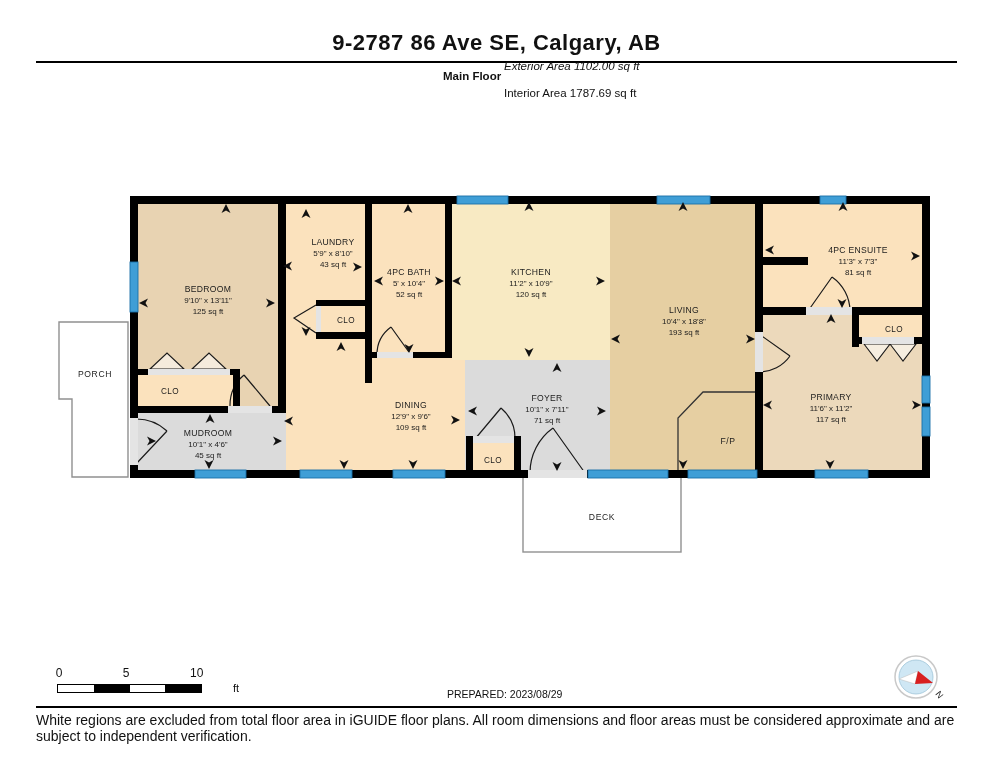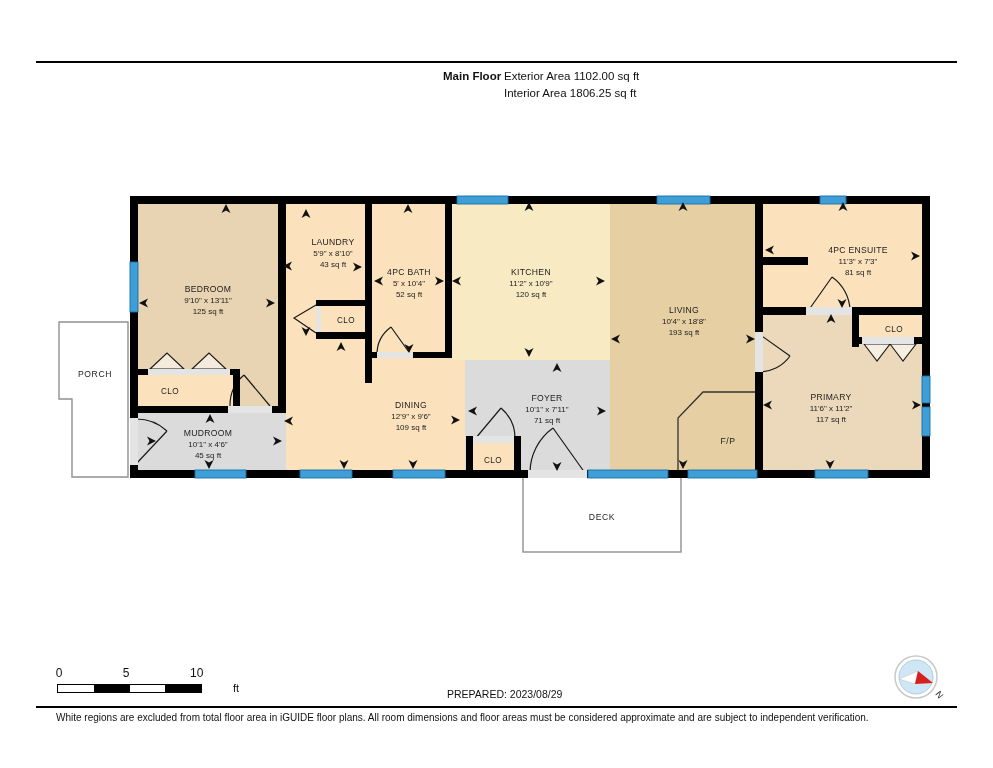--- a/index.html
+++ b/index.html
@@ -6,39 +6,40 @@
   .page{position:relative;width:993px;height:768px;background:#fff;overflow:hidden;
         font-family:"Liberation Sans",sans-serif;color:#111;}
   .abs{position:absolute;}
   .title{left:0;top:30px;width:100%;text-align:center;font-size:22px;font-weight:bold;letter-spacing:.5px;}
   .rule{background:#000;height:2px;}
   .floorlbl{font-size:11.5px;font-weight:bold;}
   .areatxt{font-size:11.5px;}
   .scalenum{font-size:12px;}
   .ftlbl{font-size:11px;margin-left:26px;}
   .prepared{font-size:10.5px;margin-top:15px;}
-  .disclaimer{font-size:10px;margin-left:20px;}
+  .disclaimer{font-size:14px;}
   .scalebar{display:flex;border:1px solid #000;height:7px;width:143px;}
   .scalebar span{flex:1 1 25%;}
   .seg-w{background:#fff;} .seg-b{background:#000;}
   svg text{fill:#1c1c1c;}
   .rname{font-size:8.6px;letter-spacing:.3px;}
   .rdim{font-size:8px;}
   .clotxt{font-size:8.2px;letter-spacing:.4px;}
   .biglbl{font-size:8.6px;letter-spacing:.6px;}
 </style>
 </head>
 <body>
 
 <div class="page">
 
+  <div class="abs title">9-2787 86 Ave SE, Calgary, AB</div>
   <div class="abs rule" style="left:36px;top:61px;width:921px;"></div>
   <div class="abs floorlbl" style="left:443px;top:70px;">Main Floor</div>
-  <div class="abs areatxt" style="left:504px;top:70px;">Exterior Area 1102.00 sq ft</div>
-  <div class="abs areatxt" style="left:504px;top:87px;">Interior Area 1806.25 sq ft</div>
+  <div class="abs areatxt" style="left:504px;top:60px;font-style:italic;">Exterior Area 1102.00 sq ft</div>
+  <div class="abs areatxt" style="left:504px;top:87px;">Interior Area 1787.69 sq ft</div>
 
   <svg class="abs" style="left:0;top:0;" width="993" height="768" viewBox="0 0 993 768">
 
     <polygon points="59,322 128,322 128,477 72,477 72,399 59,399" fill="#ffffff" stroke="#909090" stroke-width="1.4"></polygon>
     <rect x="523" y="477" width="158" height="75" fill="#ffffff" stroke="#909090" stroke-width="1.4"></rect>
 
     <g>
       <rect x="138" y="204" width="140" height="209" fill="#e8d3b2"></rect>
       <rect x="138" y="375" width="95" height="31" fill="#fbe2bd"></rect>
       <rect x="138" y="413" width="148" height="57" fill="#dbdbdb"></rect>

